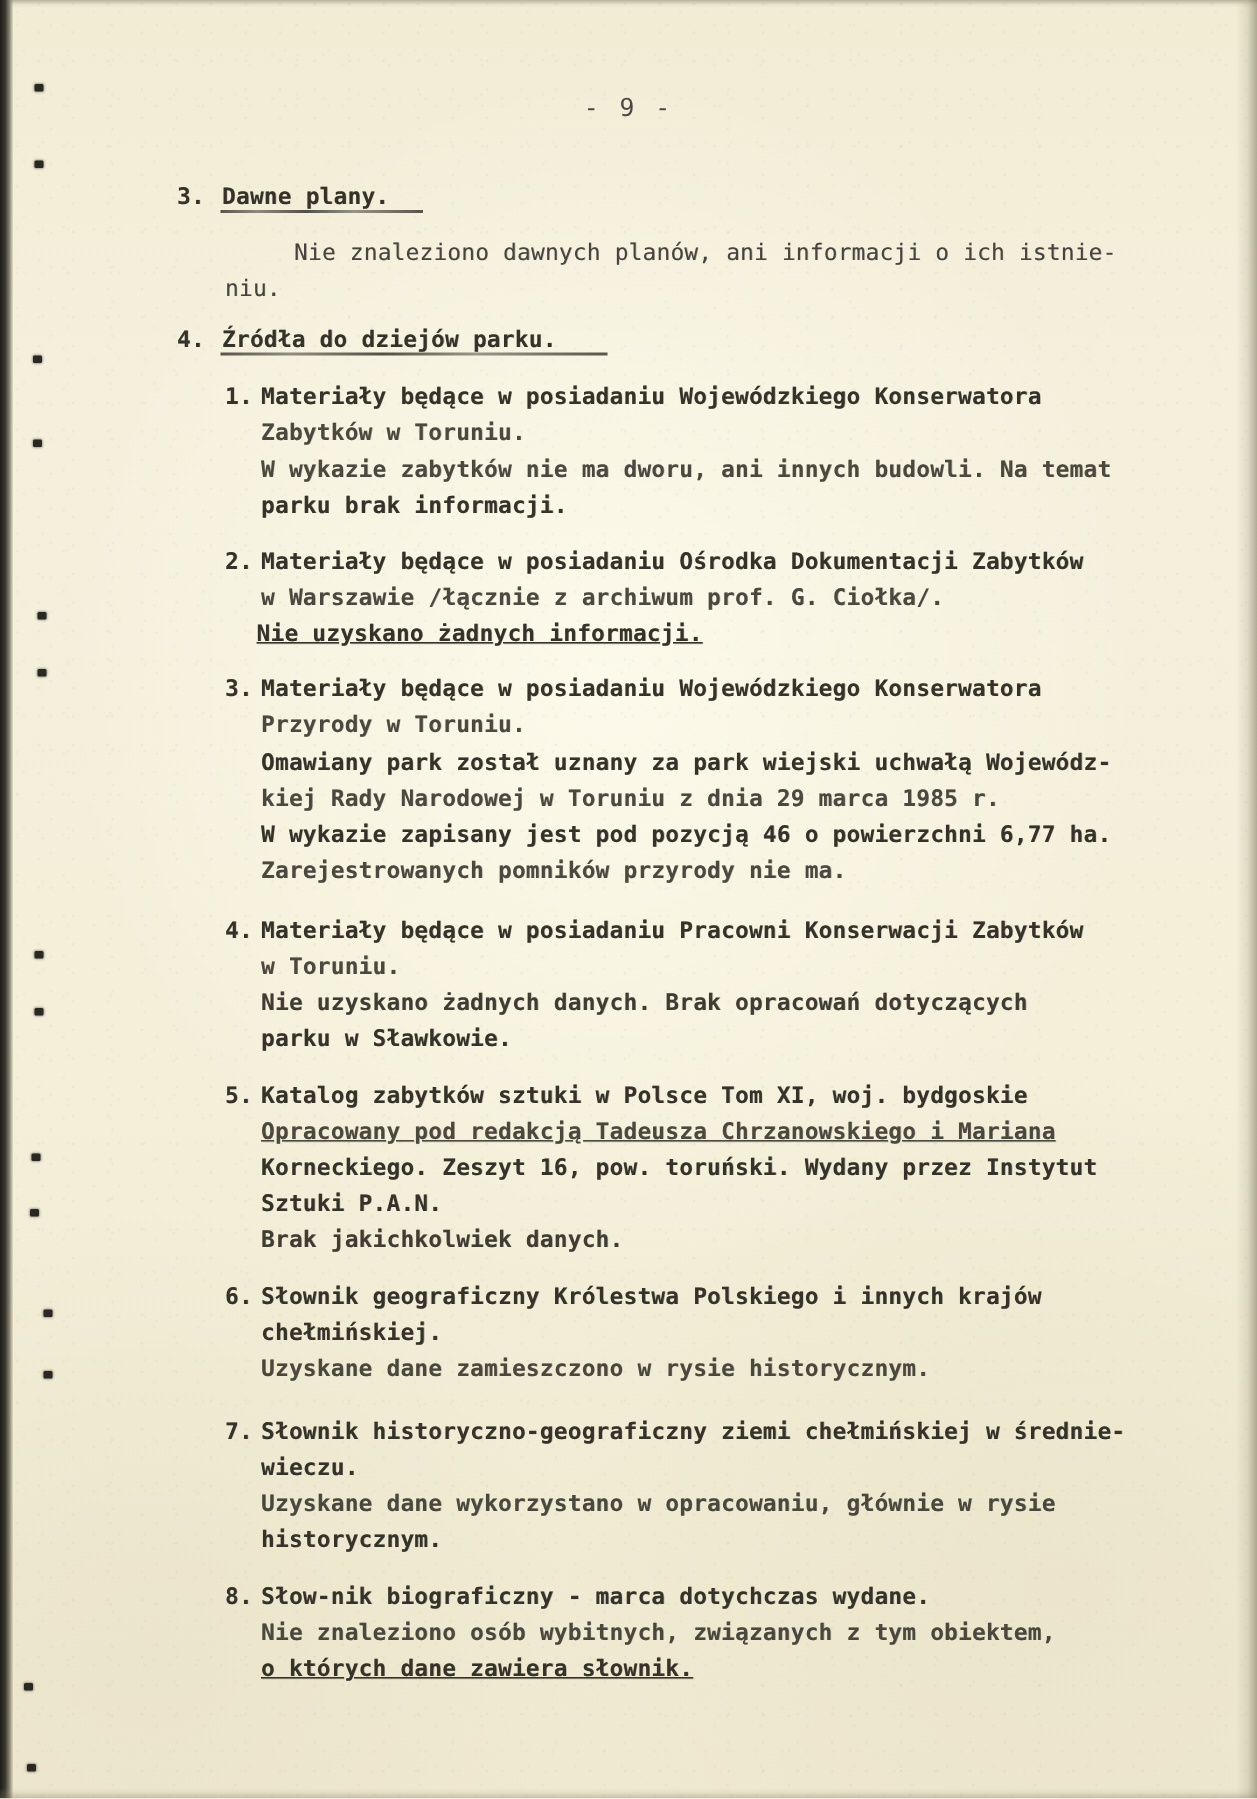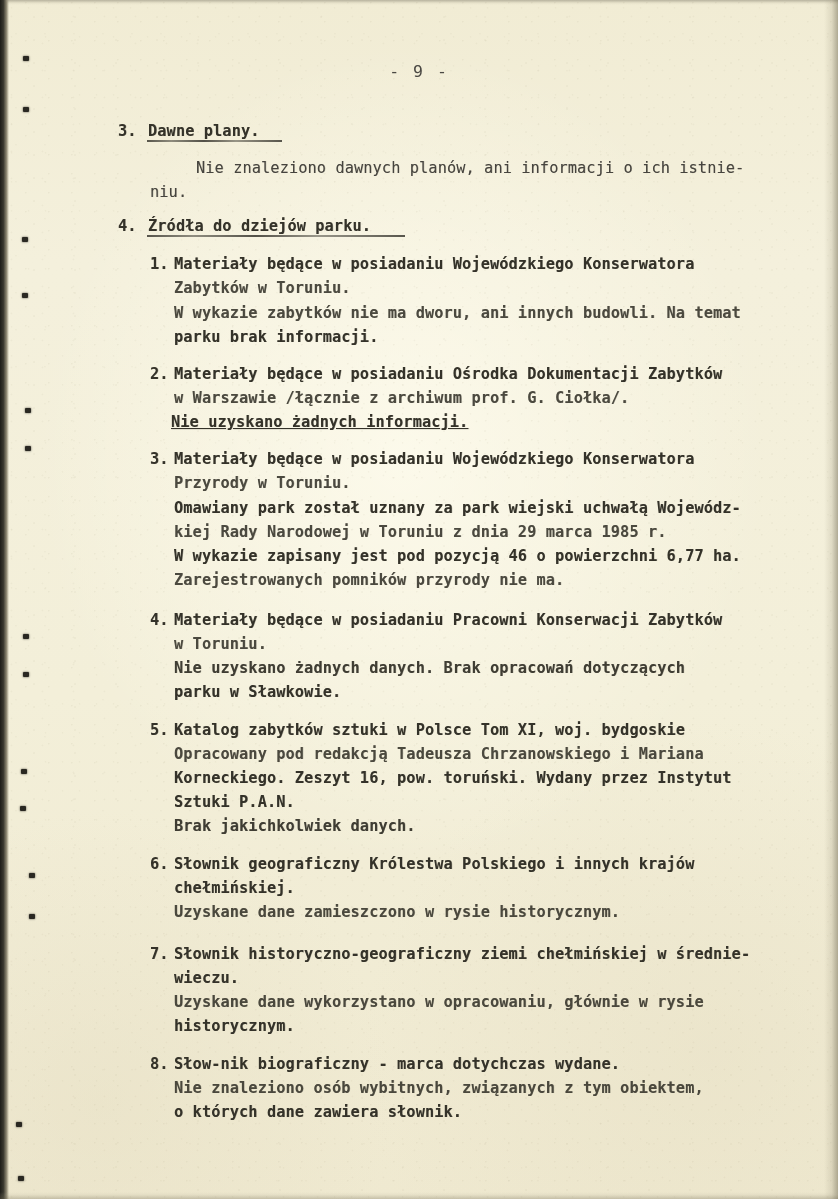--- a/index.html
+++ b/index.html
@@ -174,37 +174,37 @@
         <div class="line bold ink-b" style="left: 174px; top: 525px;">kiej Rady Narodowej w Toruniu z dnia 29 marca 1985 r.</div>
         <div class="line bold ink-c" style="left: 174px; top: 549px;">W wykazie zapisany jest pod pozycją 46 o powierzchni 6,77 ha.</div>
         <div class="line bold ink-b" style="left: 174px; top: 573px;">Zarejestrowanych pomników przyrody nie ma.</div>
         <div class="line bold ink-c" style="left: 150px; top: 613px;">4.</div>
         <div class="line bold ink-c" style="left: 174px; top: 613px;">Materiały będące w posiadaniu Pracowni Konserwacji Zabytków</div>
         <div class="line bold ink-b" style="left: 174px; top: 637px;">w Toruniu.</div>
         <div class="line bold ink-a" style="left: 174px; top: 661px;">Nie uzyskano żadnych danych. Brak opracowań dotyczących</div>
         <div class="line bold ink-c" style="left: 174px; top: 685px;">parku w Sławkowie.</div>
         <div class="line bold ink-c" style="left: 150px; top: 723px;">5.</div>
         <div class="line bold ink-c" style="left: 174px; top: 723px;">Katalog zabytków sztuki w Polsce Tom XI, woj. bydgoskie</div>
-        <div class="line bold ink-b" style="left: 174px; top: 747px;">Opracowany pod redakcją Tadeusza Chrzanowskiego i Mariana</div>
+        <div class="line bold ink-b" style="left: 174px; top: 747px; text-decoration: underline;">Opracowany pod redakcją Tadeusza Chrzanowskiego i Mariana</div>
         <div class="line bold ink-c" style="left: 174px; top: 771px;">Korneckiego. Zeszyt 16, pow. toruński. Wydany przez Instytut</div>
         <div class="line bold ink-c" style="left: 174px; top: 795px;">Sztuki P.A.N.</div>
         <div class="line bold ink-a" style="left: 174px; top: 819px;">Brak jakichkolwiek danych.</div>
         <div class="line bold ink-c" style="left: 150px; top: 857px;">6.</div>
         <div class="line bold ink-c" style="left: 174px; top: 857px;">Słownik geograficzny Królestwa Polskiego i innych krajów</div>
         <div class="line bold ink-c" style="left: 174px; top: 881px;">chełmińskiej.</div>
         <div class="line bold ink-b" style="left: 174px; top: 905px; text-align: right;">Uzyskane dane zamieszczono w rysie historycznym.</div>
         <div class="line bold ink-c" style="left: 150px; top: 947px;">7.</div>
         <div class="line bold ink-c" style="left: 174px; top: 947px;">Słownik historyczno-geograficzny ziemi chełmińskiej w średnie-</div>
         <div class="line bold ink-c" style="left: 174px; top: 971px;">wieczu.</div>
         <div class="line bold ink-b" style="left: 174px; top: 995px;">Uzyskane dane wykorzystano w opracowaniu, głównie w rysie</div>
         <div class="line bold ink-c" style="left: 174px; top: 1019px;">historycznym.</div>
         <div class="line bold ink-c" style="left: 150px; top: 1057px;">8.</div>
         <div class="line bold ink-c" style="left: 174px; top: 1057px;">Słow-nik biograficzny - marca dotychczas wydane.</div>
         <div class="line bold ink-b" style="left: 174px; top: 1081px;">Nie znaleziono osób wybitnych, związanych z tym obiektem,</div>
-        <div class="line bold ink-c" style="left: 174px; top: 1105px;">o których dane zawiera słownik.</div>
+        <div class="line bold ink-c" style="left: 174px; top: 1105px; text-decoration: underline;">o których dane zawiera słownik.</div>
       </div>
   </div>
 
   <div id="specks-host">
       <div class="speck" style="left: 23px; top: 56px;"></div>
       <div class="speck" style="left: 23px; top: 107px;"></div>
       <div class="speck" style="left: 22px; top: 237px;"></div>
       <div class="speck" style="left: 22px; top: 293px;"></div>
       <div class="speck" style="left: 25px; top: 408px;"></div>
       <div class="speck" style="left: 25px; top: 446px;"></div>

